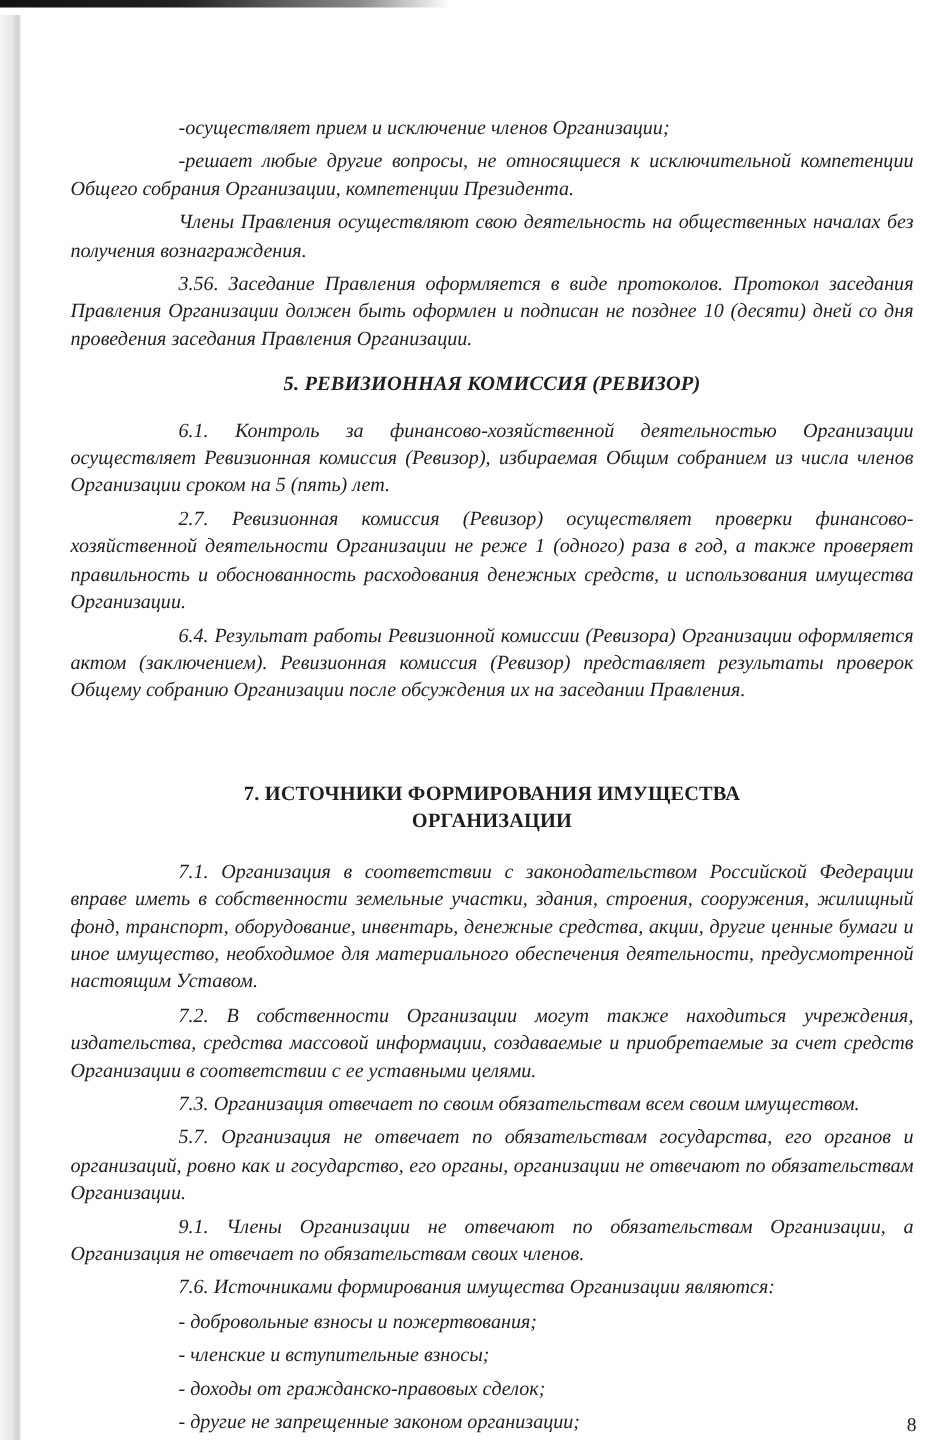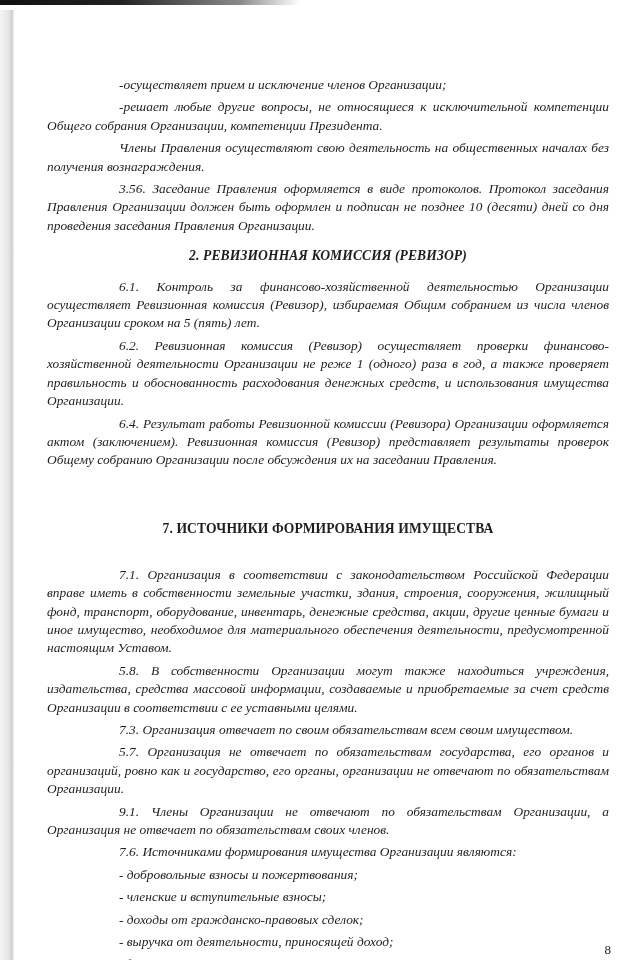--- a/index.html
+++ b/index.html
@@ -21,57 +21,57 @@
     position: absolute; left: 43px; top: 72px; width: 570px;
     font-size: 13.4px; line-height: 18.4px;
   }
   p { margin: 4px; text-align: justify; font-style: italic; }
   .ind { text-indent: 72px; }
   .h {
     font-weight: bold; text-align: center; font-size: 13.6px;
     letter-spacing: 0.1px;
   }
   .h6 { margin-top: 12px; margin-bottom: 12px; }
-  .h7 { margin-top: 50px; margin-bottom: 28px; line-height: 18px; }
+  .h7 { margin-top: 50px; margin-bottom: 16px; line-height: 18px; }
   .li { padding-left: 72px; text-align: left; }
   .page-num {
     position: absolute; right: 10px; top: 942px; font-size: 13px;
   }
 </style>
 </head>
 <body>
 
 <div class="top-bar"></div>
 <div class="left-band"></div>
 
 <div class="page">
   <p class="ind">-осуществляет прием и исключение членов Организации;</p>
   <p class="ind">-решает любые другие вопросы, не относящиеся к исключительной компетенции Общего собрания Организации, компетенции Президента.</p>
   <p class="ind">Члены Правления осуществляют свою деятельность на общественных началах без получения вознаграждения.</p>
   <p class="ind">3.56. Заседание Правления оформляется в виде протоколов. Протокол заседания Правления Организации должен быть оформлен и подписан не позднее 10 (десяти) дней со дня проведения заседания Правления Организации.</p>
 
-  <p class="h h6">2. РЕВИЗИОННАЯ КОМИССИЯ (РЕВИЗОР)</p>
+  <p class="h h6">5. РЕВИЗИОННАЯ КОМИССИЯ (РЕВИЗОР)</p>
 
   <p class="ind">6.1. Контроль за финансово-хозяйственной деятельностью Организации осуществляет Ревизионная комиссия (Ревизор), избираемая Общим собранием из числа членов Организации сроком на 5 (пять) лет.</p>
-  <p class="ind">6.2. Ревизионная комиссия (Ревизор) осуществляет проверки финансово-хозяйственной деятельности Организации не реже 1 (одного) раза в год, а также проверяет правильность и обоснованность расходования денежных средств, и использования имущества Организации.</p>
+  <p class="ind">2.7. Ревизионная комиссия (Ревизор) осуществляет проверки финансово-хозяйственной деятельности Организации не реже 1 (одного) раза в год, а также проверяет правильность и обоснованность расходования денежных средств, и использования имущества Организации.</p>
   <p class="ind">6.4. Результат работы Ревизионной комиссии (Ревизора) Организации оформляется актом (заключением). Ревизионная комиссия (Ревизор) представляет результаты проверок Общему собранию Организации после обсуждения их на заседании Правления.</p>
 
   <div class="h h7">
     <div>7. ИСТОЧНИКИ ФОРМИРОВАНИЯ ИМУЩЕСТВА</div>
+    <div>ОРГАНИЗАЦИИ</div>
   </div>
 
   <p class="ind">7.1. Организация в соответствии с законодательством Российской Федерации вправе иметь в собственности земельные участки, здания, строения, сооружения, жилищный фонд, транспорт, оборудование, инвентарь, денежные средства, акции, другие ценные бумаги и иное имущество, необходимое для материального обеспечения деятельности, предусмотренной настоящим Уставом.</p>
-  <p class="ind">5.8. В собственности Организации могут также находиться учреждения, издательства, средства массовой информации, создаваемые и приобретаемые за счет средств Организации в соответствии с ее уставными целями.</p>
+  <p class="ind">7.2. В собственности Организации могут также находиться учреждения, издательства, средства массовой информации, создаваемые и приобретаемые за счет средств Организации в соответствии с ее уставными целями.</p>
   <p class="ind">7.3. Организация отвечает по своим обязательствам всем своим имуществом.</p>
   <p class="ind">5.7. Организация не отвечает по обязательствам государства, его органов и организаций, ровно как и государство, его органы, организации не отвечают по обязательствам Организации.</p>
   <p class="ind">9.1. Члены Организации не отвечают по обязательствам Организации, а Организация не отвечает по обязательствам своих членов.</p>
   <p class="ind">7.6. Источниками формирования имущества Организации являются:</p>
 
   <p class="li">- добровольные взносы и пожертвования;</p>
   <p class="li">- членские и вступительные взносы;</p>
   <p class="li">- доходы от гражданско-правовых сделок;</p>
-  <p class="li">- выручка от деятельности, приносящей доход;</p>
   <p class="li">- другие не запрещенные законом организации;</p>
 
   <p class="ind">7.7. Организация является собственником своего имущества. Каждый член Организации не имеет права собственности на долю имущества, принадлежащего Организа-</p>
 </div>
 
 <div class="page-num">8</div>
 
 </body></html>

